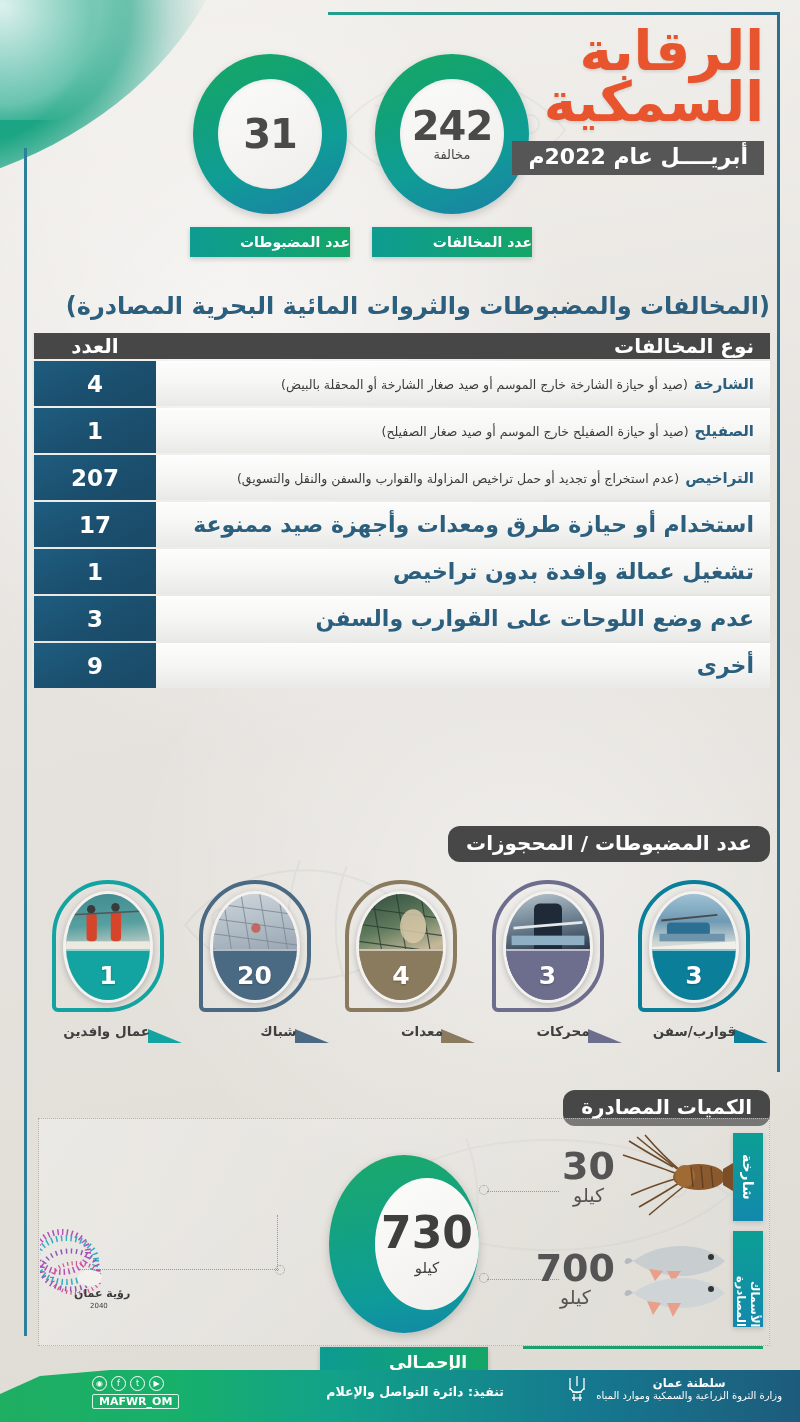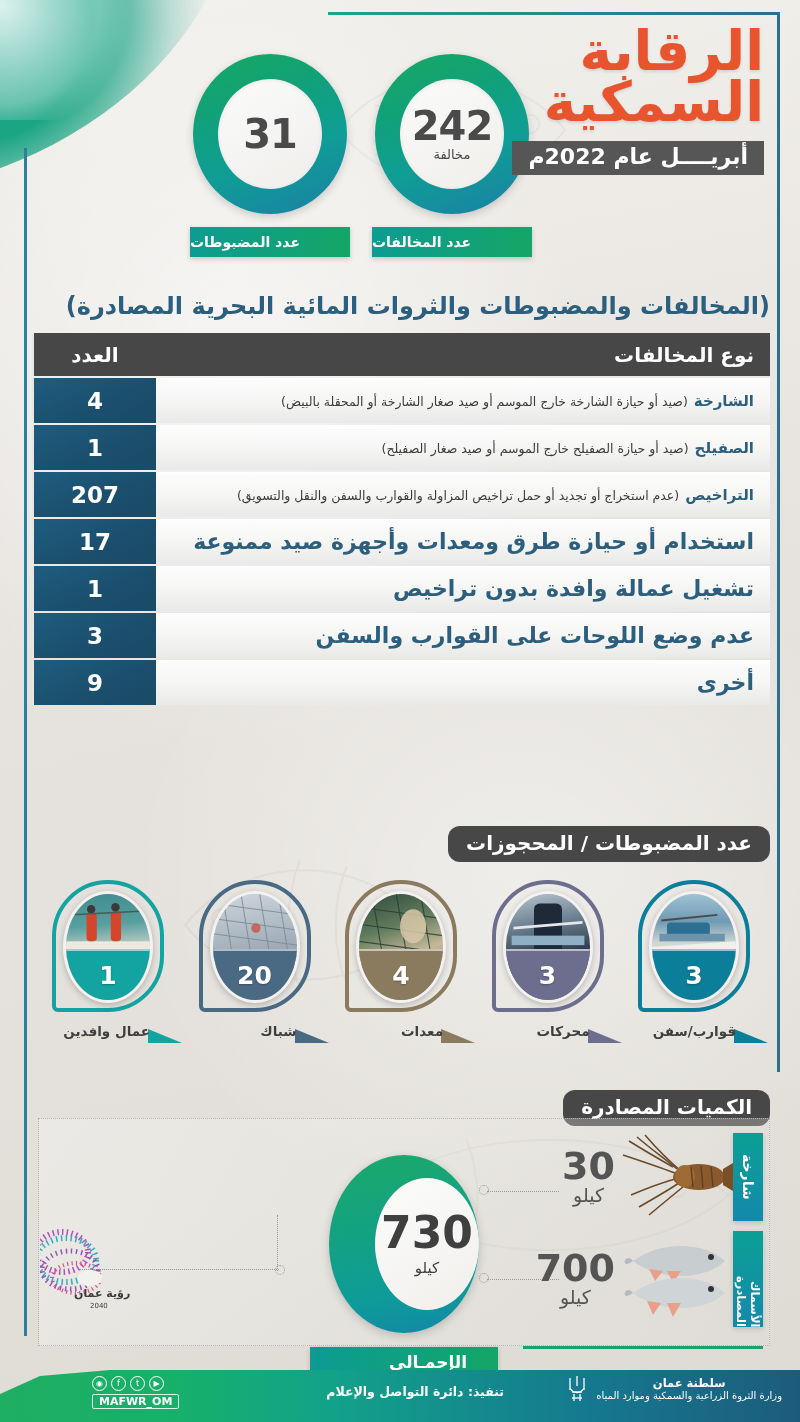--- a/index.html
+++ b/index.html
@@ -53,21 +53,21 @@
   }
   .rule-h-top {
     position:absolute; right:20px; top:12px; height:3px; width:452px;
     background:linear-gradient(to left,#2f6e8c,#23a08c); z-index:4;
   }
 
   
   .header { position:absolute; top:0; left:0; right:0; height:282px; z-index:6; }
 
   .kpi-wrap { position:absolute; top:54px; right:268px; display:flex; gap:22px; direction:ltr; }
-  .kpi { width:160px; text-align:left; }
+  .kpi { width:160px; text-align:right; }
   .ring {
     width:154px; height:160px; margin:0 auto;
     border-radius:50%;
     background:linear-gradient(160deg,#17a963 0%,#11a178 30%,#0f9d96 62%,#1c7fa6 100%);
     display:flex; align-items:center; justify-content:center;
     box-shadow:0 3px 9px rgba(0,0,0,.17);
   }
   .ring-inner {
     width:104px; height:110px; border-radius:50%;
     background:linear-gradient(150deg,#fbfbfa,#efeeeb);
@@ -98,21 +98,21 @@
 
   
   .tbl-section { position:absolute; top:292px; right:30px; left:32px; z-index:6; }
   .tbl-caption {
     color:#2b5f7d; font-size:24px; font-weight:bold; text-align:right;
     margin-bottom:11px; padding-left:6px;
   }
   table { width:100%; border-collapse:separate; border-spacing:0 2px; }
   thead th {
     background:#474747; color:#fff; font-size:20px; font-weight:bold;
-    height:43px; vertical-align:middle;
+    height:26px; vertical-align:middle;
   }
   th.th-type { text-align:right; padding-right:16px; }
   th.th-count { width:124px; text-align:center; border-left:2px solid #e9e7e3; }
   tbody td { height:45px; vertical-align:middle; }
   td.c-type {
     background:linear-gradient(to bottom,#fdfdfd 0%,#f6f6f5 48%,#e9e9e8 100%);
     text-align:right; padding-right:16px; color:#2b5f7d;
     box-shadow:inset 0 1px 0 #fff;
   }
   td.c-count {
@@ -186,21 +186,21 @@
   }
   .total-inner {
     width:104px; height:132px; border-radius:50%;
     background:linear-gradient(150deg,#fcfcfb,#f0efec);
     display:flex; flex-direction:column; align-items:center; justify-content:center;
   }
   .total-num { font-size:44px; font-weight:bold; color:#3f3f3f; line-height:1; }
   .total-unit { font-size:15px; color:#3f3f3f; margin-top:4px; }
   .total-label {
     position:absolute; top:228px; left:50%; transform:translateX(-50%);
-    width:188px; height:30px; line-height:30px; text-align:center;
+    width:168px; height:30px; line-height:30px; text-align:center;
     background:linear-gradient(to left,#14a567,#0d9b93);
     color:#fff; font-size:17px; font-weight:bold; letter-spacing:2px;
     box-shadow:0 2px 5px rgba(0,0,0,.18);
     padding-left:48px;
   }
 
   .spec { position:absolute; display:flex; align-items:center; direction:rtl; }
   .spec-tag {
     width:30px; height:var(--h);
     background:linear-gradient(180deg,#0c9f94,#1389ad);

